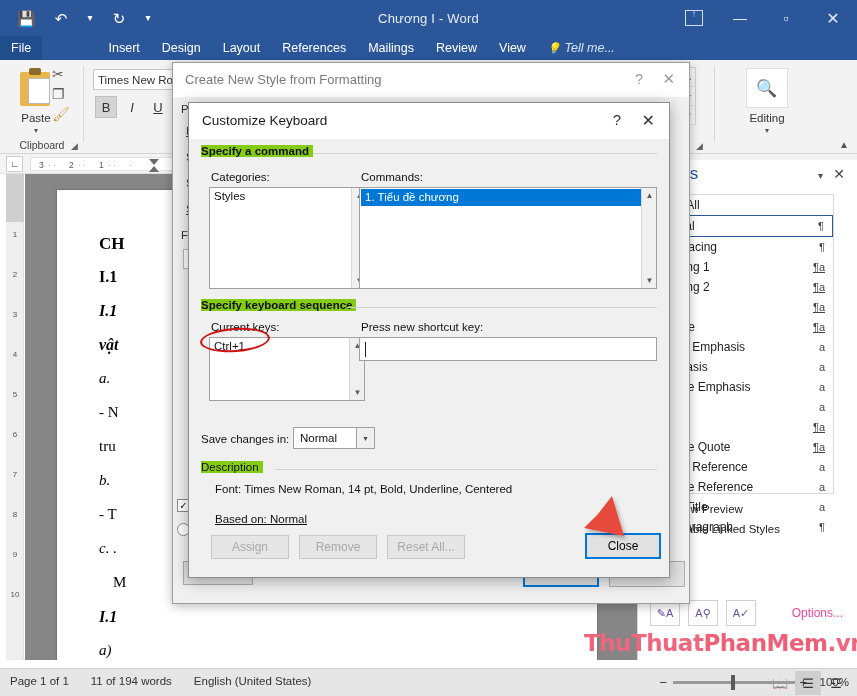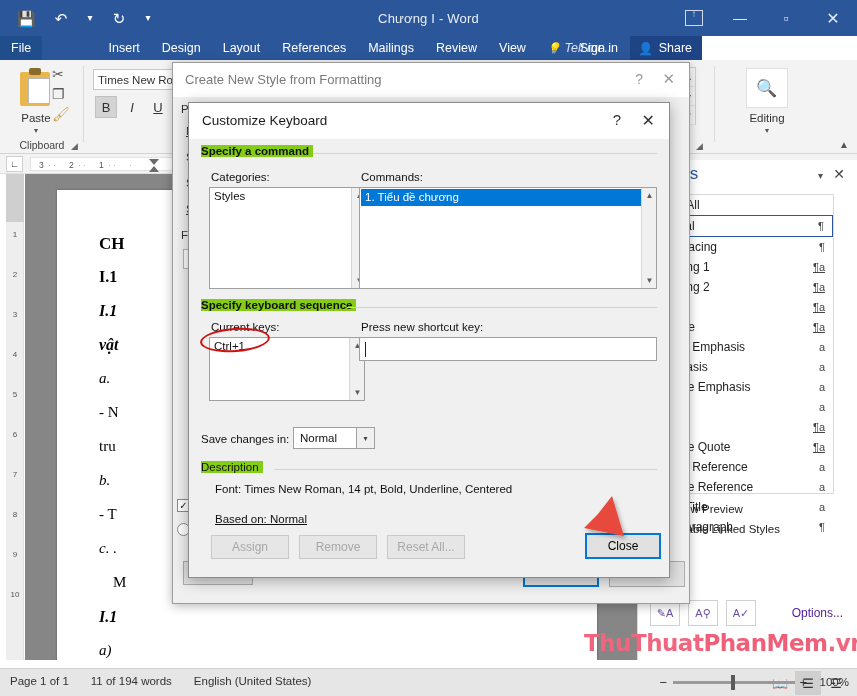--- a/index.html
+++ b/index.html
@@ -32,21 +32,21 @@
     font-size:13px; color:#e8eef7; letter-spacing:.2px;
   }
   .wincontrols { position:absolute; right:0; top:0; height:36px; display:flex; align-items:center; }
   .wc { width:46px; height:36px; display:flex; align-items:center; justify-content:center; color:#e2e9f4; font-size:14px; }
   .wc.close { width:48px; font-size:16px; }
   .ribbonicon-box { width:18px; height:16px; border:1.4px solid #cfdcef; position:relative; }
   .ribbonicon-box:after{ content:"↑"; position:absolute; left:0; right:0; top:-3px; text-align:center; font-size:10px; color:#cfdcef;}
 
   
   .tabsrow {
-    position:absolute; left:0; top:36px; width:702px; height:24px;
+    position:absolute; left:0; top:36px; width:857px; height:24px;
     background:#2b579a; color:#ffffff;
   }
   .tabs { position:absolute; left:0; top:0; display:flex; height:24px; align-items:stretch; }
   .tab {
     padding:0 11px; display:flex; align-items:center; font-size:12.5px; color:#ffffff; white-space:nowrap;
   }
   .tab.file { background:#204d8c; }
   .tab.active { background:#ffffff; color:#2b579a;margin-top:31px; }
   .tellme { display:flex; align-items:center; gap:4px; padding:0 10px; font-size:12.5px; color:#d8e3f2; font-style:italic; }
   .bulb { font-size:11px; color:#f0c419; }
@@ -136,21 +136,21 @@
   .sp-list { position:absolute; left:10px; top:34px; width:186px; height:300px; border:1px solid #d9d9d9; background:#fff; }
   .sp-item { height:20px; display:flex; align-items:center; justify-content:space-between; padding:0 8px 0 6px;
              font-size:12px; color:#222; }
   .sp-item.sel { border:1.5px solid #2b579a; height:22px; }
   .sp-mark { font-size:11px; color:#444; min-width:14px; text-align:right; }
   .sp-mark.u { text-decoration:underline; }
   .sp-chk-box { position:absolute; left:-0px; width:12px; height:12px; border:1px solid #8a8a8a; background:#fff; }
   .sp-btns { position:absolute; left:12px; bottom:34px; display:flex; gap:8px; }
   .sp-btn { width:30px; height:26px; border:1px solid #d0d0d0; background:#fff; display:flex; align-items:center; justify-content:center;
             font-size:11px; color:#6a4fa3; }
-  .sp-options { position:absolute; right:14px; bottom:40px; font-size:12px; color:#4c1d95; }
+  .sp-options { position:absolute; right:14px; bottom:40px; font-size:12px; color:#ec4899; }
 
   
   .dlg1 {
     position:absolute; left:172px; top:62px; width:518px; height:542px;
     background:#f0f0f0; border:1px solid #9c9c9c; box-shadow:0 2px 10px rgba(0,0,0,.28);
   }
   .dlg1-title { position:absolute; left:0; top:0; width:516px; height:34px; background:#ffffff; }
   .dlg1-title .t { position:absolute; left:12px; top:9px; font-size:13px; color:#7a7a7a; }
   .dlg1-q { position:absolute; right:46px; top:8px; font-size:14px; color:#9a9a9a; }
   .dlg1-x { position:absolute; right:14px; top:7px; font-size:15px; color:#9a9a9a; }
@@ -253,27 +253,20 @@
       <div class="tab">Insert</div>
       <div class="tab">Design</div>
       <div class="tab">Layout</div>
       <div class="tab">References</div>
       <div class="tab">Mailings</div>
       <div class="tab">Review</div>
       <div class="tab">View</div>
       <div class="tellme">
         <span class="bulb">💡</span>
         <span>Tell me...</span>
-      </div>
-    </div>
-    <div class="rightauth">
-      <div class="signin">Sign in</div>
-      <div class="share">
-        <span>👤</span>
-        <span>Share</span>
       </div>
     </div>
   </div>
 
   <div class="ribbon">
     <div class="grp clip">
       <div class="paste-ic">
         <span class="clipboard-shape"></span>
           <span class="clipboard-clip"></span>
           <span class="clipboard-page"></span>

